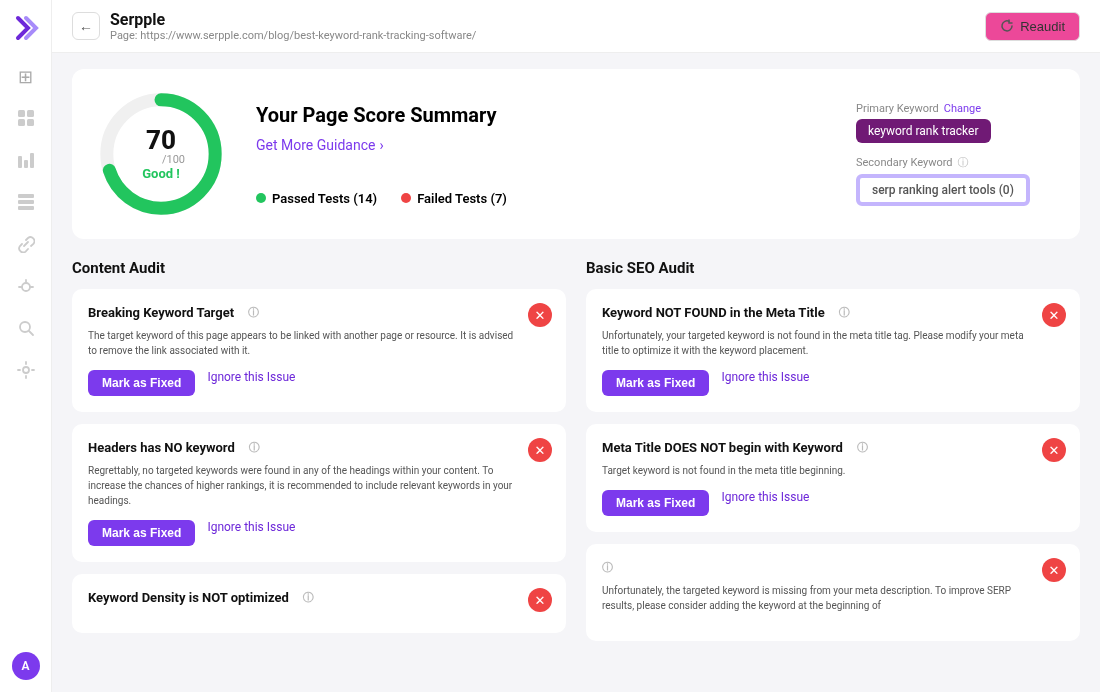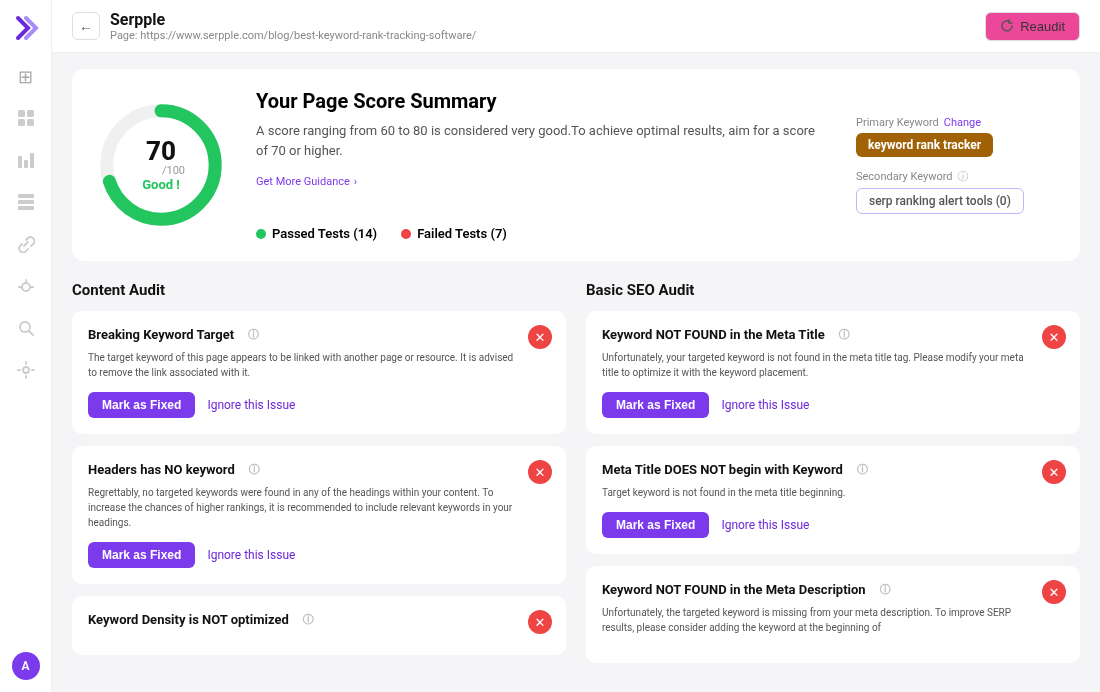--- a/index.html
+++ b/index.html
@@ -162,21 +162,21 @@
       color: #000000;
       margin-bottom: 8px;
     }
     .summary-desc {
       font-size: 13px;
       color: #555;
       line-height: 1.5;
       margin-bottom: 10px;
     }
     .guidance-link {
-      font-size: 11px;
+      font-size: 14px;
       color: #7c3aed;
       cursor: pointer;
       display: inline-flex;
       align-items: center;
       gap: 4px;
       margin-bottom: 14px;
       text-align: right;
     }
     .tests-row {
       display: flex;
@@ -209,31 +209,31 @@
       display: flex;
       align-items: center;
       gap: 5px;
     }
     .change-link {
       color: #7c3aed;
       font-size: 11px;
       cursor: pointer;
     }
     .kw-chip {
-      background: #a16207;
+      background: #701a75;
       color: #fff;
       padding: 5px 12px;
       border-radius: 6px;
       font-size: 12px;
-      font-weight: 700;
+      font-weight: 400;
       margin-bottom: 12px;
       display: inline-block;
     }
     .kw-chip-outline {
-      border: 1px solid #c4b5fd;
+      border: 4px solid #c4b5fd;
       color: #555;
       padding: 5px 12px;
       border-radius: 6px;
       font-size: 12px;
       font-weight: 500;
       display: inline-block;
     }
     .info-icon {
       color: #bbb;
       font-size: 11px;
@@ -269,21 +269,21 @@
     }
     .audit-card-desc {
       font-size: 10px;
       color: #555;
       line-height: 1.5;
       margin-bottom: 12px;
       padding-right: 30px;
     }
     .audit-actions {
       display: flex;
-      align-items: center;
+      align-items: flex-start;
       gap: 12px;
     }
     .mark-fixed-btn {
       background: #7c3aed;
       color: #fff;
       border: none;
       border-radius: 6px;
       padding: 6px 14px;
       font-size: 12px;
       font-weight: 600;
@@ -405,21 +405,20 @@
         </svg>
         <div class="donut-center">
           <div class="donut-score">70</div>
           <div class="donut-max">/100</div>
           <div class="donut-label">Good !</div>
         </div>
       </div>
 
       <div class="summary-middle">
         <div class="summary-title">Your Page Score Summary</div>
-        <div class="summary-desc">A score ranging from 60 to 80 is considered very good.To achieve optimal results, aim for a score of 70 or higher.</div>
         <div class="guidance-link">
           <span>Get More Guidance</span>
           <span>›</span>
         </div>
         <div class="tests-row">
           <div class="test-badge">
             <div class="dot dot-green"></div>
             <span>Passed Tests (14)</span>
           </div>
           <div class="test-badge">
@@ -510,21 +509,20 @@
           <div class="audit-card-desc">Target keyword is not found in the meta title beginning.</div>
           <div class="audit-actions">
             <button class="mark-fixed-btn">Mark as Fixed</button>
             <span class="ignore-link">Ignore this Issue</span>
           </div>
           <button class="dismiss-btn">✕</button>
         </div>
 
         <div class="audit-card" style="margin-bottom:0;">
           <div class="audit-card-title">
-            <span>Keyword NOT FOUND in the Meta Description</span>
             <span class="info-icon">ⓘ</span>
           </div>
           <div class="audit-card-desc">Unfortunately, the targeted keyword is missing from your meta description. To improve SERP results, please consider adding the keyword at the beginning of</div>
           <button class="dismiss-btn">✕</button>
         </div>
       </div>
     </div>
   </div>
 </div>
 

